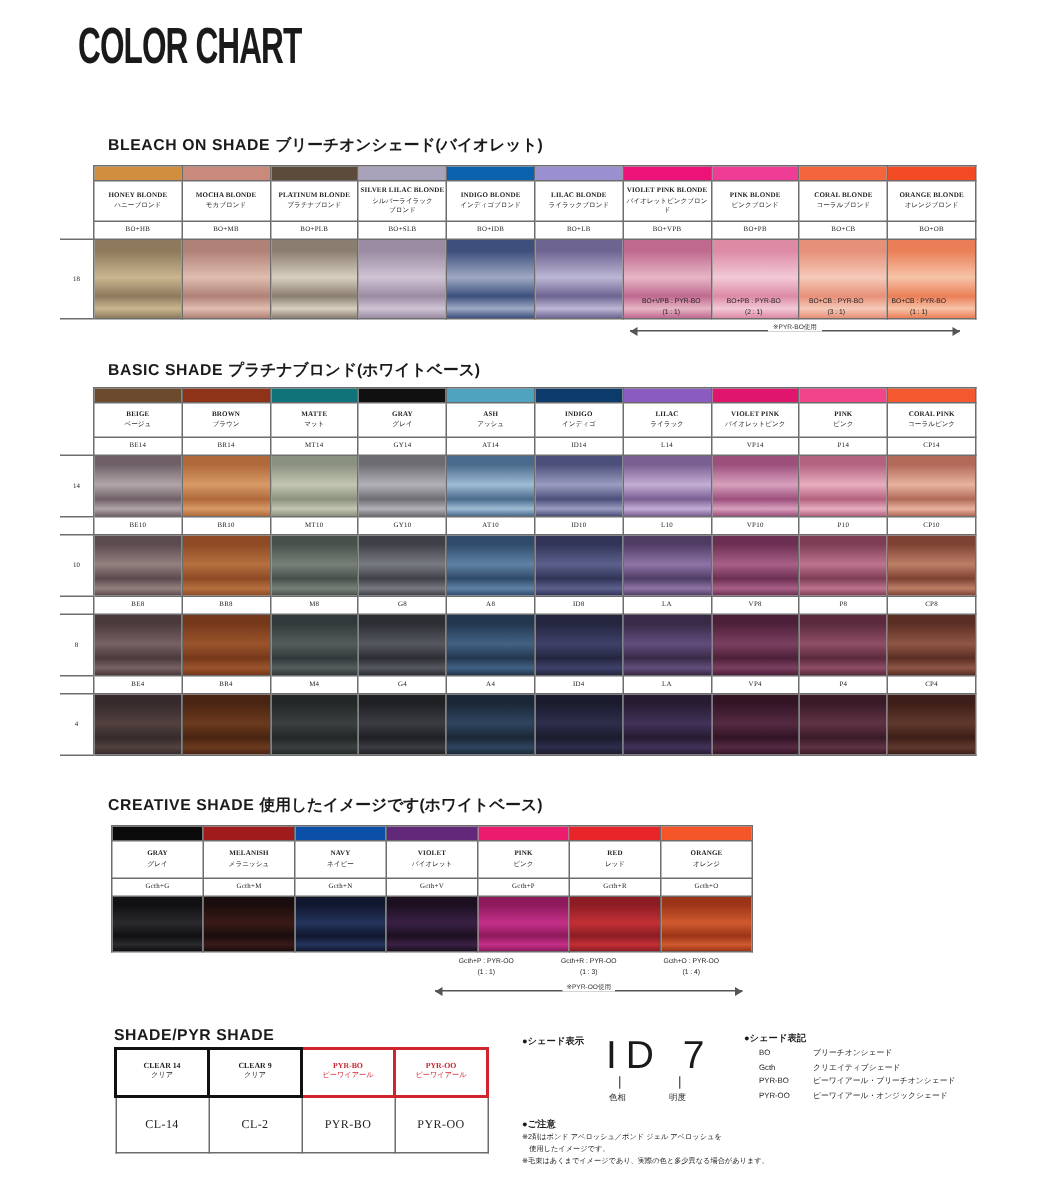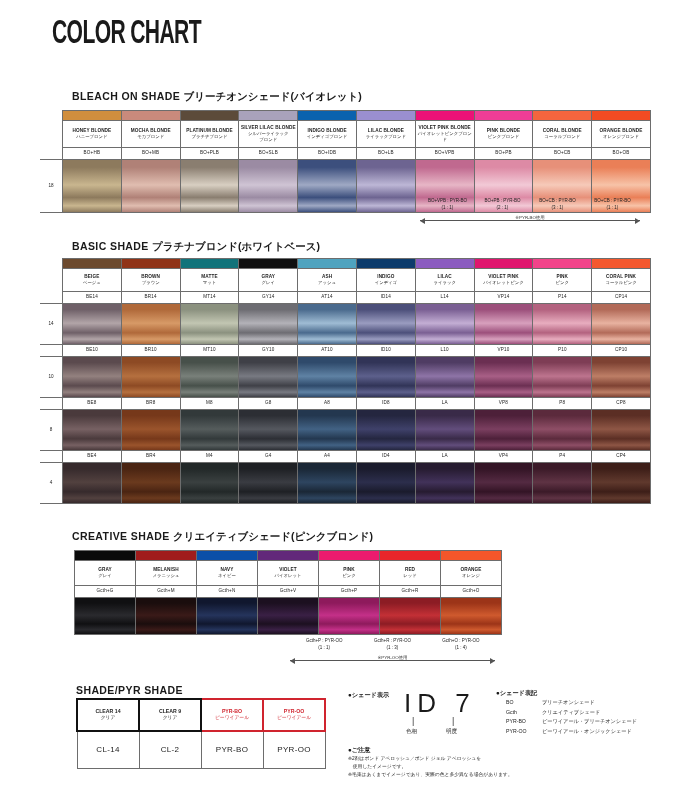--- a/index.html
+++ b/index.html
@@ -22,21 +22,21 @@
     font-family:"Liberation Sans","DejaVu Sans",sans-serif;
   }
   
   .sec-head{
     position:absolute;
     font-size:10.5px;font-weight:bold;letter-spacing:.4px;
     white-space:nowrap;
   }
   .sec-head .jp{font-size:10.5px;letter-spacing:0px;}
   
-  .tbl{position:absolute;border-collapse:collapse;table-layout:fixed;}
+  .tbl{position:absolute;border-collapse:collapse;table-layout:fixed;font-family:Liberation Serif, serif;}
   .tbl td{
     border:1px solid #6d6d6d;
     text-align:center;vertical-align:middle;
     padding:0;background:#fff;
     font-size:4.6px;line-height:1.35;
     color:#222;
   }
   .lvl{
     font-size:7px;color:#333;border:none !important;
     border-top:1px solid #6d6d6d !important;
@@ -499,21 +499,21 @@
         </td>
         <td class="swcell">
           <div class="swatch" style="height:40px;background:linear-gradient(to bottom,#3d1e18 0%,#3d1e18 14%,#60392d 48%,#3d1e18 72%,#60392d 88%,#3d1e18 100%)"></div>
         </td>
       </tr>
     </tbody>
   </table>
 
 <div class="sec-head" style="left:72px;top:530px;">
   <span>CREATIVE SHADE</span>
-  <span class="jp">クリエイティブシェード(ピンクブロンド)</span>
+  <span class="jp">使用したイメージです(ホワイトベース)</span>
 </div>
 <table class="tbl" id="tbl-creative" style="left:74px;top:550px;width:420px;">
     <tbody>
       <tr>
         <td class="topbar" style="width:60px">
           <div style="background:#0a0a0a"></div>
         </td>
         <td class="topbar" style="width:60px">
           <div style="background:#a01c1c"></div>
         </td>

